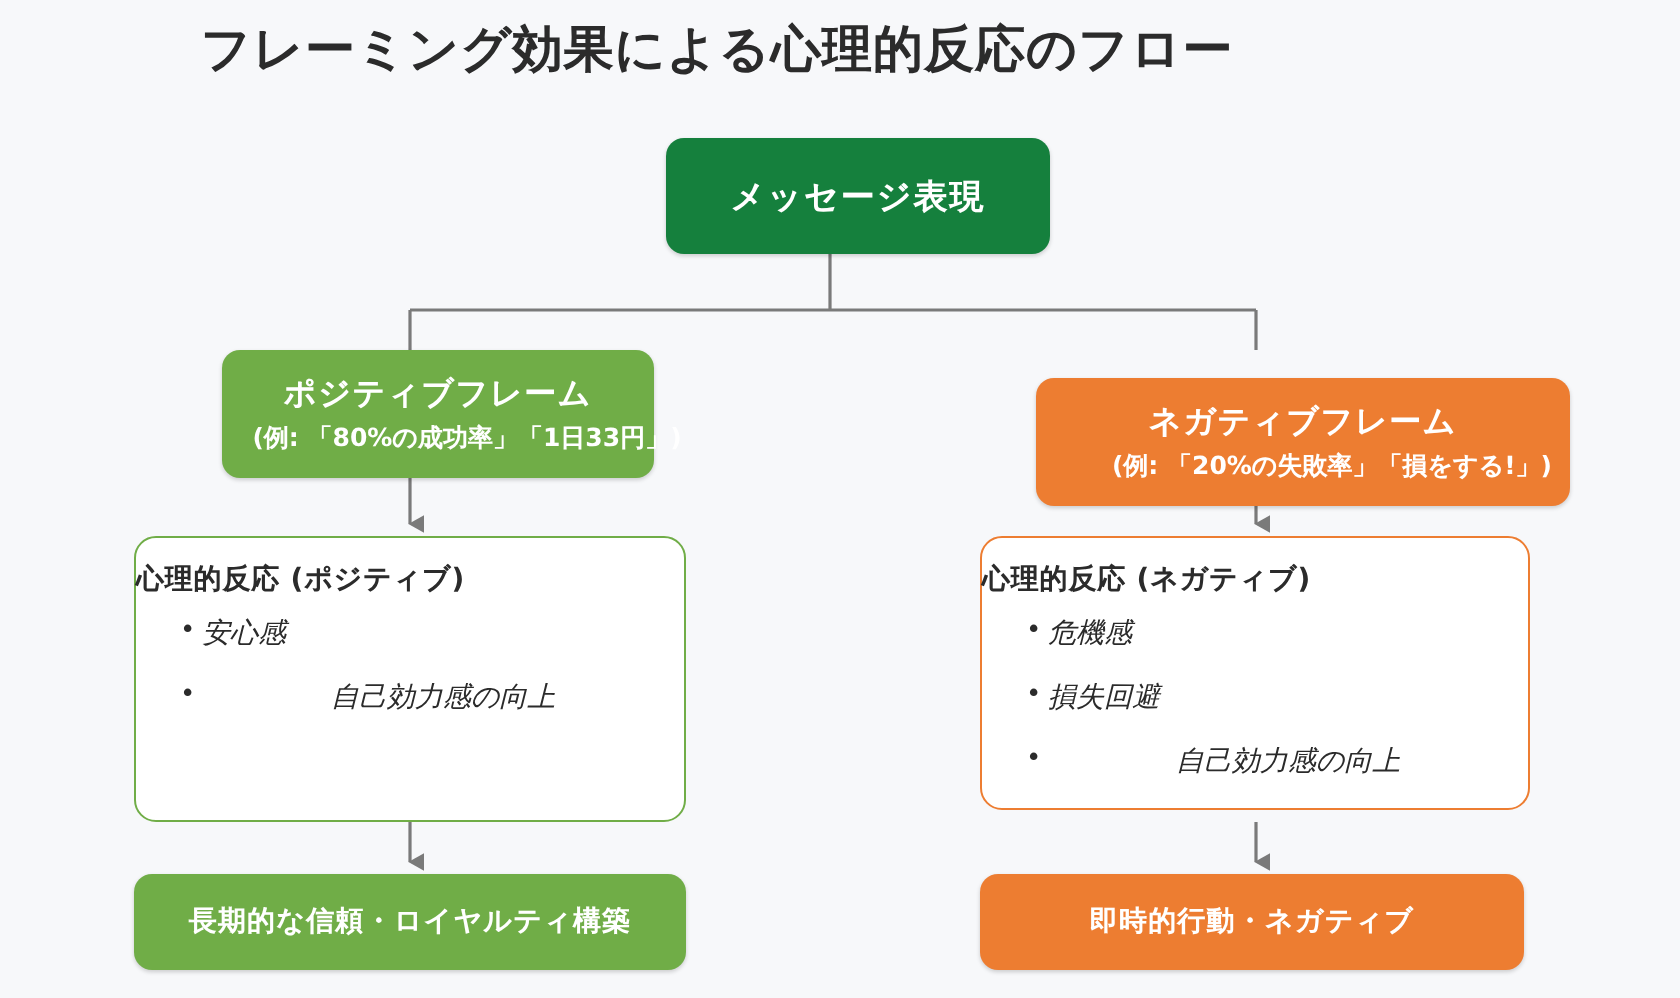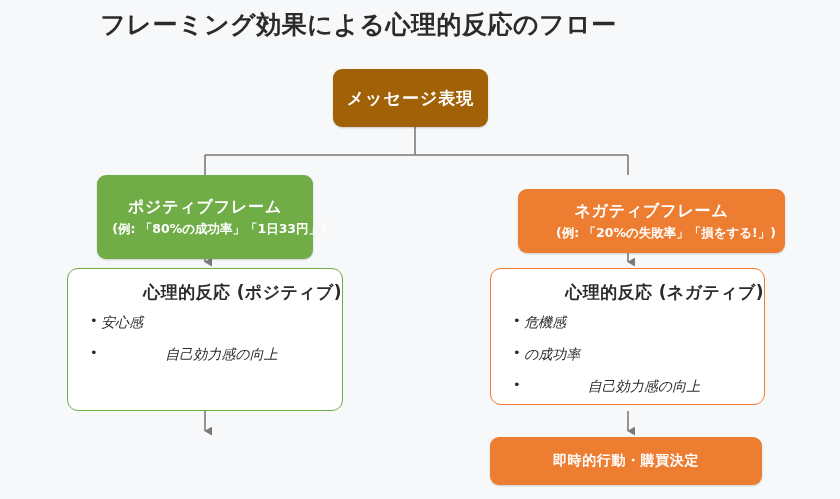--- a/index.html
+++ b/index.html
@@ -73,32 +73,32 @@
     font-weight: bold;
     margin-top: 3px;
     white-space: nowrap;
     margin-left: 29px;
   }
 
   
   #node-root {
     left: 333px;
     top: 69px;
-    width: 155px;
+    width: 192px;
     height: 58px;
-    background: #a16207;
+    background: #15803d;
     box-shadow: 0 1px 2px rgba(0,0,0,0.18);
   }
   #node-root .node-title { font-size: 17px; letter-spacing: 1px; }
 
   #node-positive-frame {
-    left: 97px;
+    left: 111px;
     top: 175px;
     width: 216px;
-    height: 84px;
+    height: 64px;
     background: #70ad47;
     box-shadow: 0 1px 2px rgba(0,0,0,0.18);
     text-align: right;
   }
   #node-positive-frame .node-title { font-size: 16px; letter-spacing: 0.8px; }
 
   #node-negative-frame {
     left: 518px;
     top: 189px;
     width: 267px;
@@ -110,22 +110,22 @@
 
   
   .panel {
     position: absolute;
     background: #ffffff;
     border-radius: 11px;
     padding: 12px 0 10px 0;
   }
 
   .panel-title {
-    text-align: right;
-    font-size: 17px;
+    text-align: left;
+    font-size: 14px;
     font-weight: bold;
     color: #2b2b2b;
     letter-spacing: 0.4px;
     margin-bottom: 10px;
     white-space: nowrap;
   }
 
   .panel-list {
     list-style: none;
     padding: 0 0 0 22px;
@@ -239,23 +239,26 @@
     <ul class="panel-list">
       <li>安心感</li>
       <li>自己効力感の向上</li>
     </ul>
   </div>
 
   <div class="panel" id="panel-negative">
     <div class="panel-title">心理的反応 (ネガティブ)</div>
     <ul class="panel-list">
       <li>危機感</li>
-      <li>の成功率</li>
+      <li>損失回避</li>
       <li>自己効力感の向上</li>
     </ul>
   </div>
 
+  <div class="node filled" id="node-outcome-positive">
+    <div class="node-title">長期的な信頼・ロイヤルティ構築</div>
+  </div>
 
   <div class="node filled" id="node-outcome-negative">
-    <div class="node-title">即時的行動・購買決定</div>
+    <div class="node-title">即時的行動・ネガティブ</div>
   </div>
 
 </div>
 
 </body></html>

